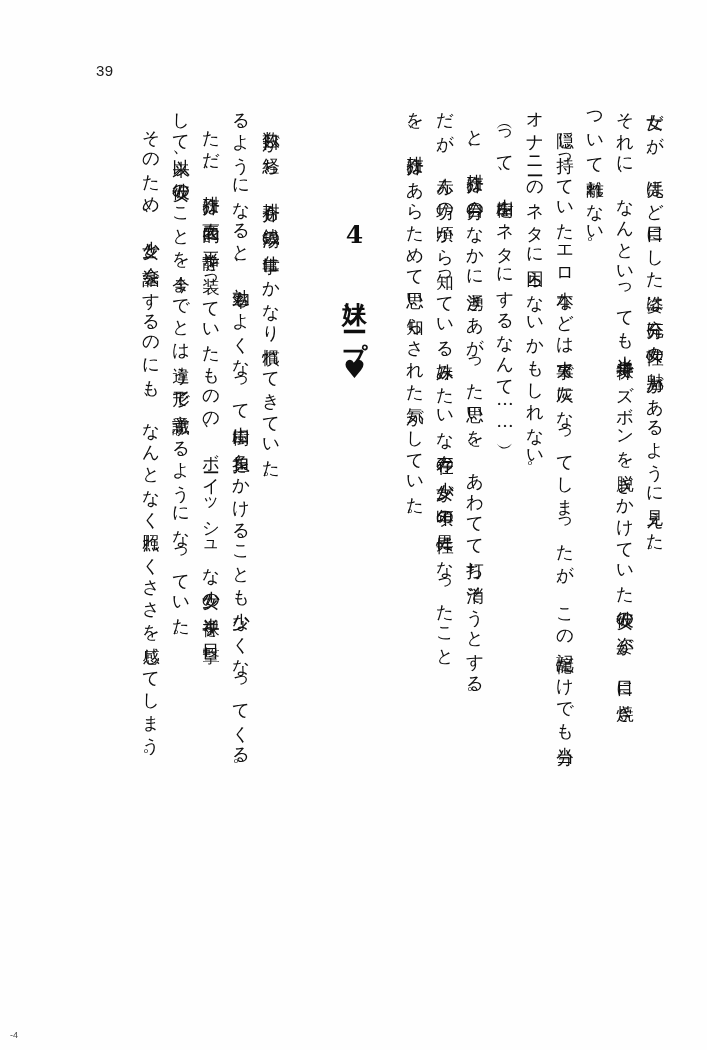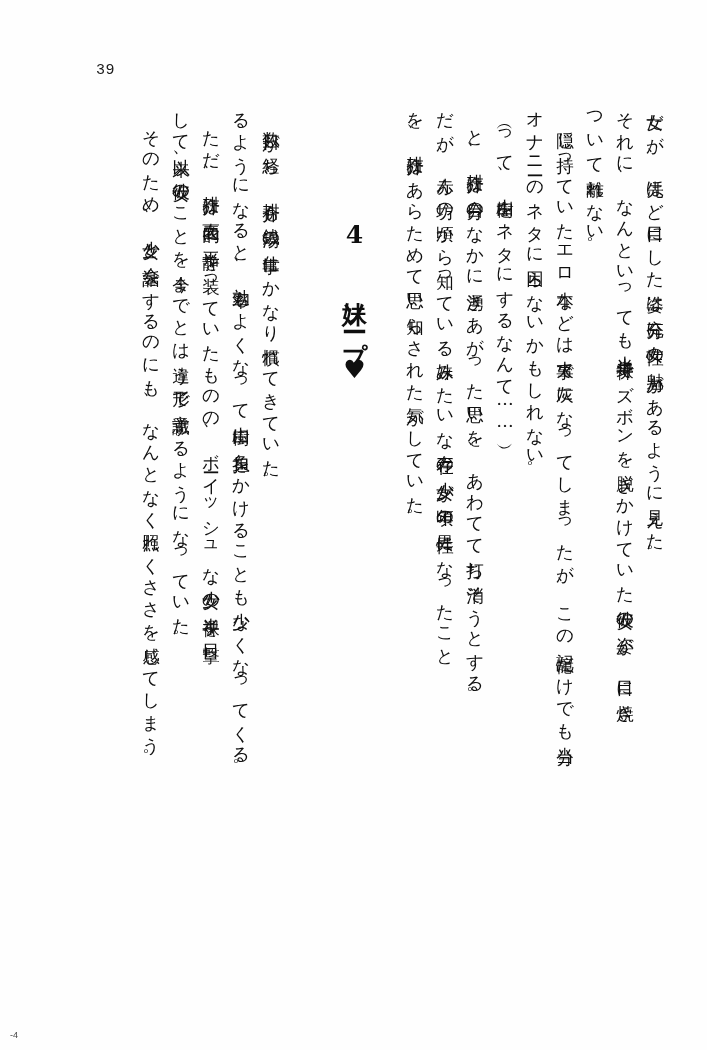--- a/index.html
+++ b/index.html
@@ -23,21 +23,21 @@
   }
 
   
   .page-number {
     position: absolute;
     left: 96px;
     top: 62px;
     font-size: 15px;
     letter-spacing: 0.5px;
     color: #1a1a1a;
-    font-family: Liberation Mono, monospace;
+    font-family: Liberation Sans, sans-serif;
   }
 
   
   .bottom-mark {
     position: absolute;
     left: 10px;
     bottom: 10px;
     font-size: 9px;
     color: #444444;
     font-family: "Liberation Sans", sans-serif;

